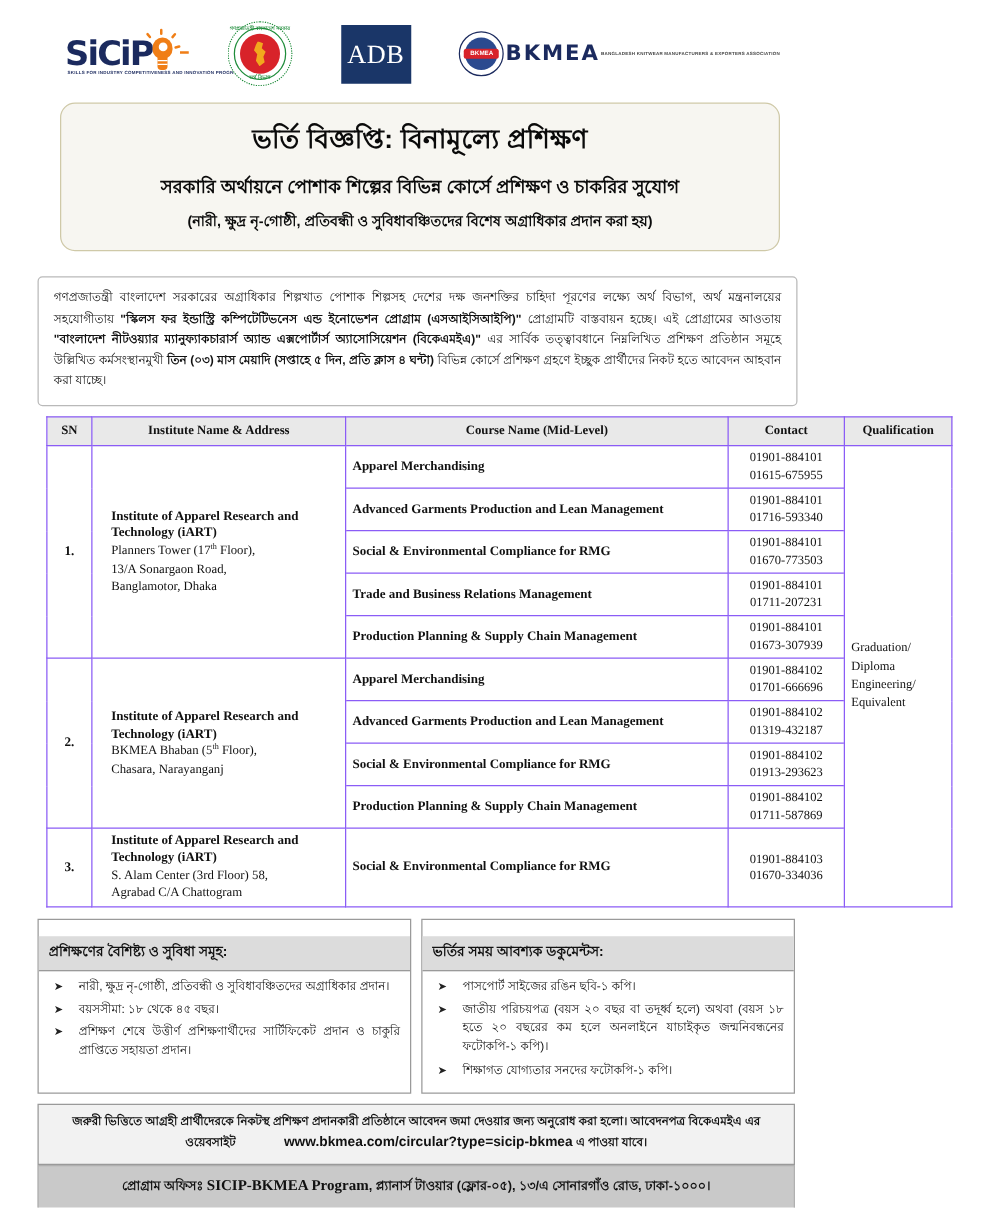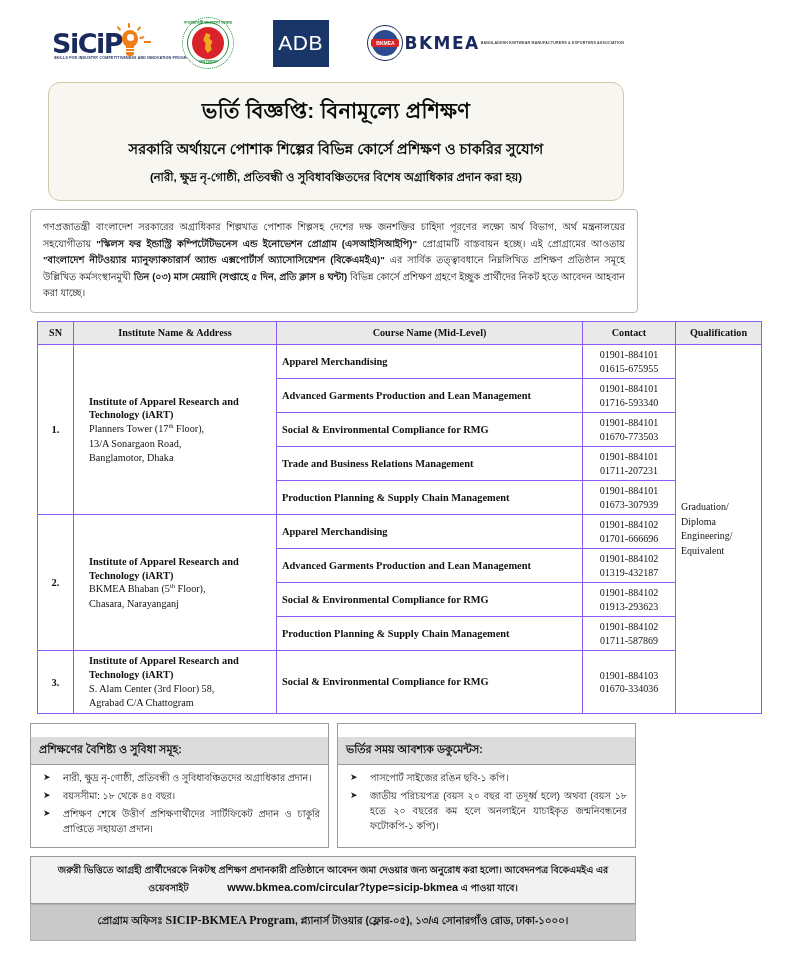--- a/index.html
+++ b/index.html
@@ -66,21 +66,21 @@
   .seal .t-top,.seal .t-bot{
     position:absolute;left:0;right:0;text-align:center;font-size:4px;color:#1e8c3a;font-weight:700;
   }
   .seal .t-top{top:3px;}
   .seal .t-bot{bottom:3px;}
 
   
   .adb{
     width:56px;height:47px;background:#1a3668;color:#fff;
     display:flex;align-items:center;justify-content:center;
-    font-family:Liberation Sans, sans-serif;
+    font-family:Liberation Serif, serif;
     font-size:21px;letter-spacing:.5px;
   }
 
   
   .bkmea{display:flex;flex-direction:row;align-items:center;gap:1px;}
   .bkmea-crest{
     width:34px;height:34px;border-radius:50%;position:relative;background:#fff;
     border:1.4px solid #1b2a5e;
   }
   .bkmea-crest .inner{
@@ -114,21 +114,21 @@
   }
   .banner h2{
     margin:0 0 7px;font-size:14.5px;font-weight:800;color:#0a0a0a;
   }
   .banner h3{
     margin:0;font-size:11.5px;font-weight:800;color:#0a0a0a;text-align:center;
   }
 
   
   .intro{
-    margin:8px 30px 0 30px;
+    margin:20px 30px 0 30px;
     border:1.2px solid #b9b9b9;
     border-radius:4px;
     padding:9px 12px 10px;
     font-size:9.6px;
     line-height:1.72;
     text-align:justify;
     color:#111;
     box-sizing:border-box;
   }
   .intro b{font-weight:800;}
@@ -393,20 +393,21 @@
         <li>নারী, ক্ষুদ্র নৃ-গোষ্ঠী, প্রতিবন্ধী ও সুবিধাবঞ্চিতদের অগ্রাধিকার প্রদান।</li>
         <li>বয়সসীমা: ১৮ থেকে ৪৫ বছর।</li>
         <li>প্রশিক্ষণ শেষে উত্তীর্ণ প্রশিক্ষণার্থীদের সার্টিফিকেট প্রদান ও চাকুরি প্রাপ্তিতে সহায়তা প্রদান।</li>
       </ul>
     </div>
     <div class="panel">
       <div class="panel-head">ভর্তির সময় আবশ্যক ডকুমেন্টস:</div>
       <ul>
         <li>পাসপোর্ট সাইজের রঙিন ছবি-১ কপি।</li>
         <li>জাতীয় পরিচয়পত্র (বয়স ২০ বছর বা তদূর্ধ্ব হলে) অথবা (বয়স ১৮ হতে ২০ বছরের কম হলে অনলাইনে যাচাইকৃত জন্মনিবন্ধনের ফটোকপি-১ কপি)।</li>
+        <li>শিক্ষাগত যোগ্যতার সনদের ফটোকপি-১ কপি।</li>
       </ul>
     </div>
   </div>
 
   <div class="notice">
     <span>জরুরী ভিত্তিতে আগ্রহী প্রার্থীদেরকে নিকটস্থ প্রশিক্ষণ প্রদানকারী প্রতিষ্ঠানে আবেদন জমা দেওয়ার জন্য অনুরোধ করা হলো। আবেদনপত্র বিকেএমইএ এর</span>
     <span>ওয়েবসাইট </span><span class="url">www.bkmea.com/circular?type=sicip-bkmea</span><span> এ পাওয়া যাবে।</span>
   </div>
 
 

